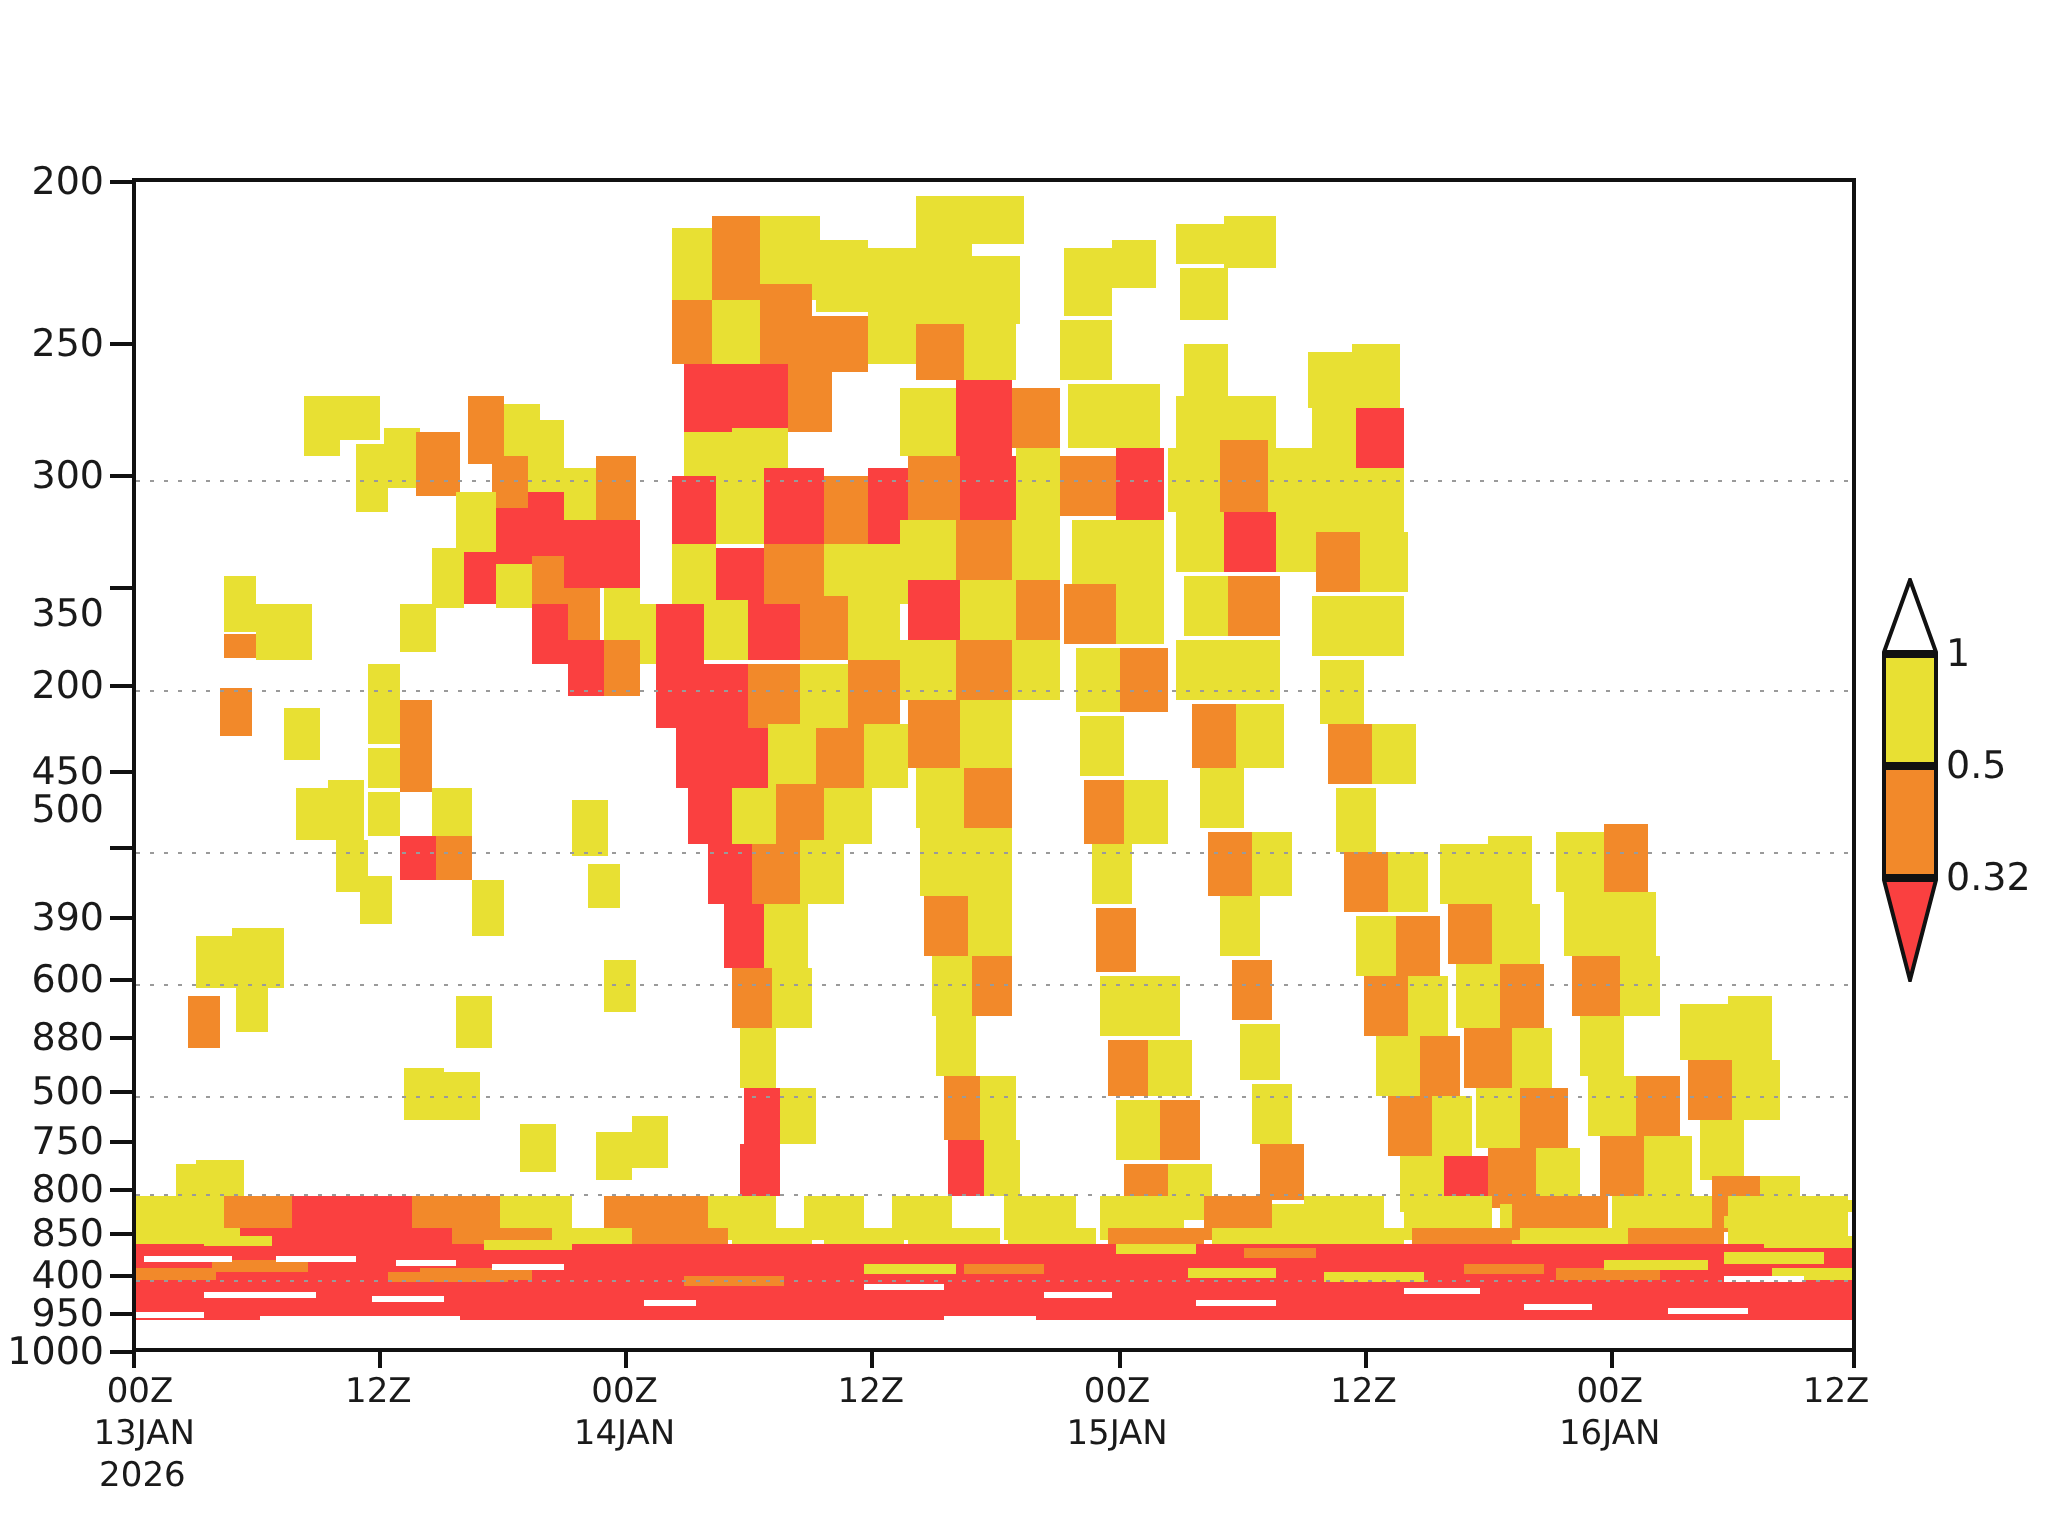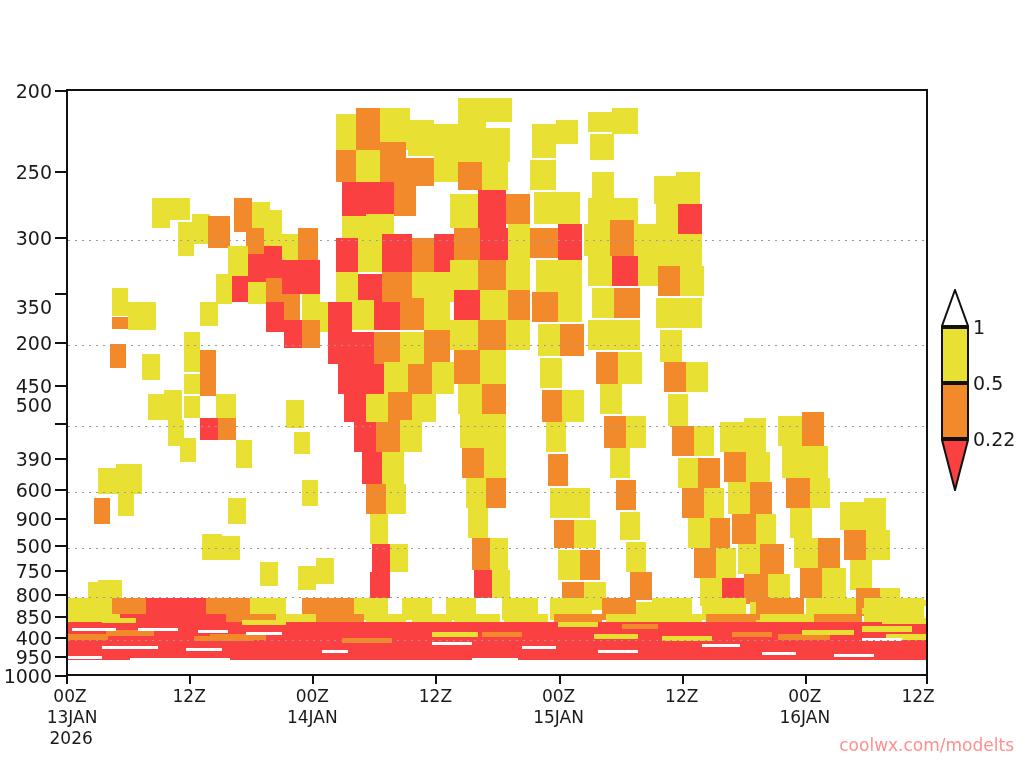--- a/index.html
+++ b/index.html
@@ -441,21 +441,21 @@
       <div class="ytick-label" style="top: 342.946px;">200</div>
       <div class="ytick-mark" style="top: 385.758px;"></div>
       <div class="ytick-label" style="top: 385.758px;">450</div>
       <div class="ytick-mark" style="top: 424.054px;"></div>
       <div class="ytick-label" style="top: 405px;">500</div>
       <div class="ytick-mark" style="top: 458.698px;"></div>
       <div class="ytick-label" style="top: 458.698px;">390</div>
       <div class="ytick-mark" style="top: 490.325px;"></div>
       <div class="ytick-label" style="top: 490.325px;">600</div>
       <div class="ytick-mark" style="top: 519.419px;"></div>
-      <div class="ytick-label" style="top: 519.419px;">900</div>
+      <div class="ytick-label" style="top: 519.419px;">880</div>
       <div class="ytick-mark" style="top: 546.355px;"></div>
       <div class="ytick-label" style="top: 546.355px;">500</div>
       <div class="ytick-mark" style="top: 571.433px;"></div>
       <div class="ytick-label" style="top: 571.433px;">750</div>
       <div class="ytick-mark" style="top: 594.892px;"></div>
       <div class="ytick-label" style="top: 594.892px;">800</div>
       <div class="ytick-mark" style="top: 616.927px;"></div>
       <div class="ytick-label" style="top: 616.927px;">850</div>
       <div class="ytick-mark" style="top: 637.703px;"></div>
       <div class="ytick-label" style="top: 637.703px;">400</div>
@@ -481,29 +481,28 @@
       <div class="xtick-sub" style="left: 558.571px; top: 707px;">15JAN</div>
       <div class="xtick-mark" style="left: 681.714px;"></div>
       <div class="xtick-label" style="left: 681.714px;">12Z</div>
       <div class="xtick-mark" style="left: 804.857px;"></div>
       <div class="xtick-label" style="left: 804.857px;">00Z</div>
       <div class="xtick-sub" style="left: 804.857px; top: 707px;">16JAN</div>
       <div class="xtick-mark" style="left: 926px;"></div>
       <div class="xtick-label" style="left: 928px; transform: translateX(-80%);">12Z</div>
     </div>
 
-  <div class="watermark">coolwx.com/modelts</div>
 
   <div class="cbar">
       <div class="cbar-tri" style="top: 0px; height: 38px;"><svg width="28" height="38" viewBox="0 0 28 38">
           <polygon points="14,1 27,37 1,37" fill="#ffffff" stroke="#111" stroke-width="2"></polygon>
         </svg></div>
       <div class="cbar-seg" style="top: 38px; height: 56px; background: rgb(232, 224, 51);"></div>
       <div class="cbar-seg" style="top: 94px; height: 56px; background: rgb(242, 137, 42);"></div>
       <div class="cbar-tri" style="top: 150px; height: 52px;"><svg width="28" height="52" viewBox="0 0 28 52">
           <polygon points="1,1 27,1 14,51" fill="#fa4040" stroke="#111" stroke-width="2"></polygon>
         </svg></div>
       <div class="cbar-label" style="top: 38px;">1</div>
       <div class="cbar-label" style="top: 94px;">0.5</div>
-      <div class="cbar-label" style="top: 150px;">0.22</div>
+      <div class="cbar-label" style="top: 150px;">0.32</div>
     </div>
 
 </div>
 
 </body></html>

